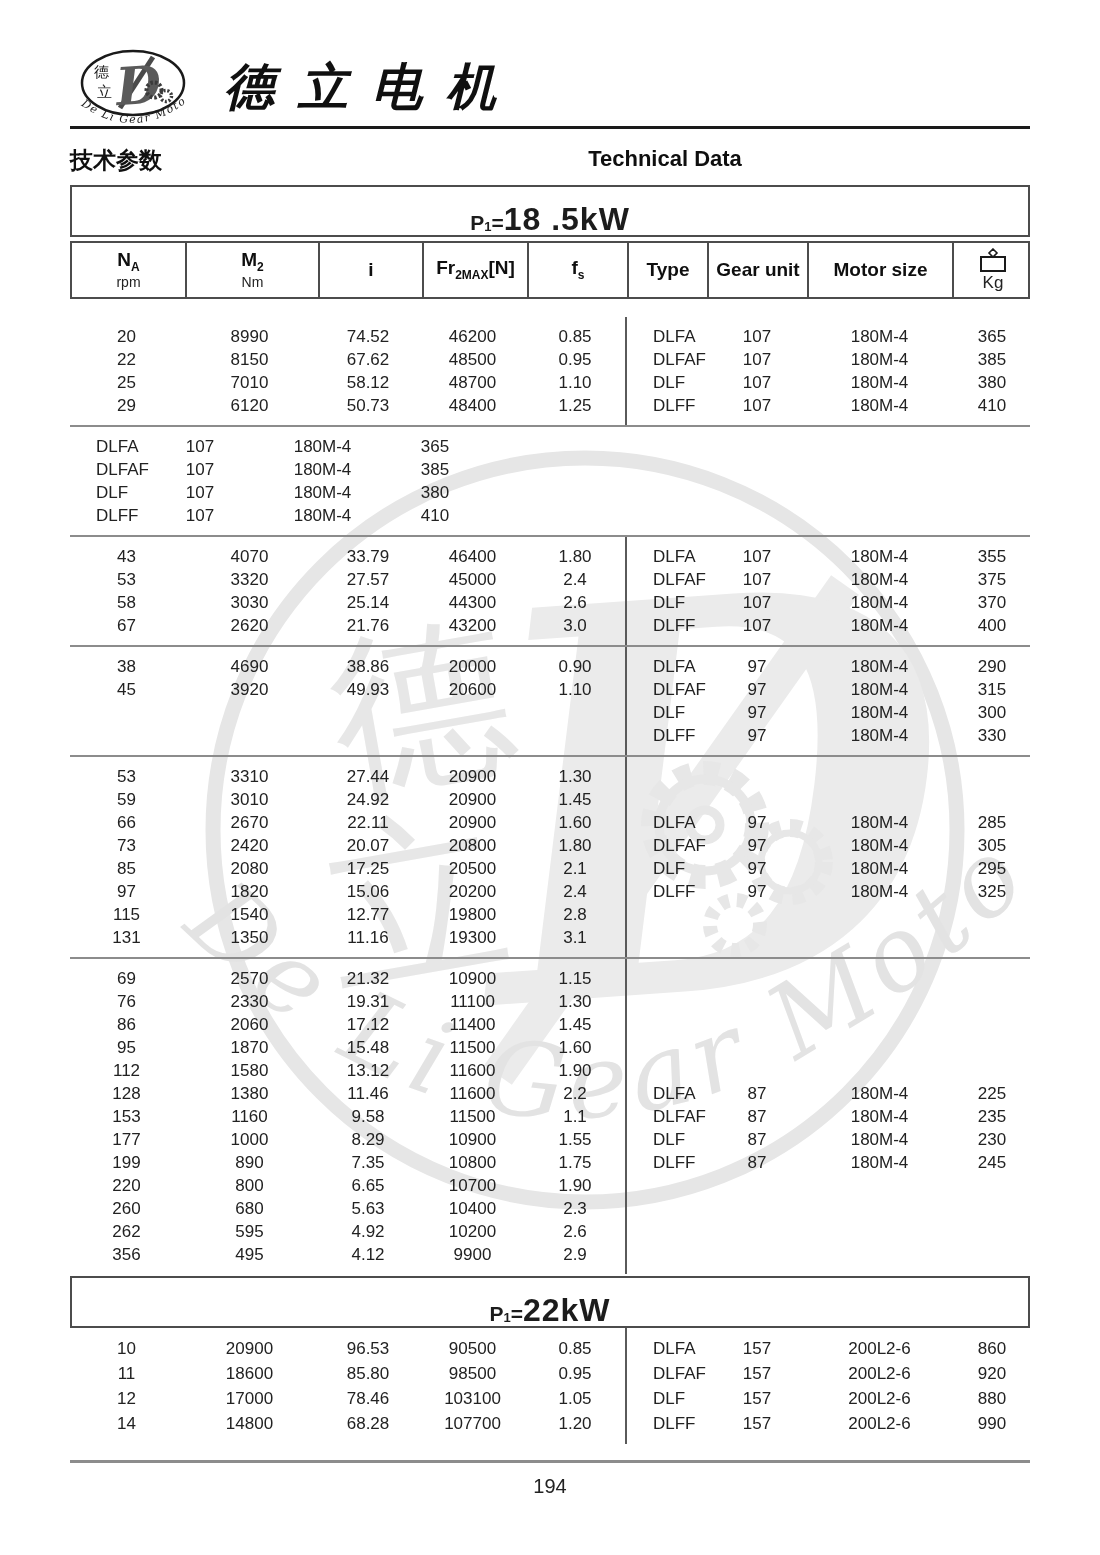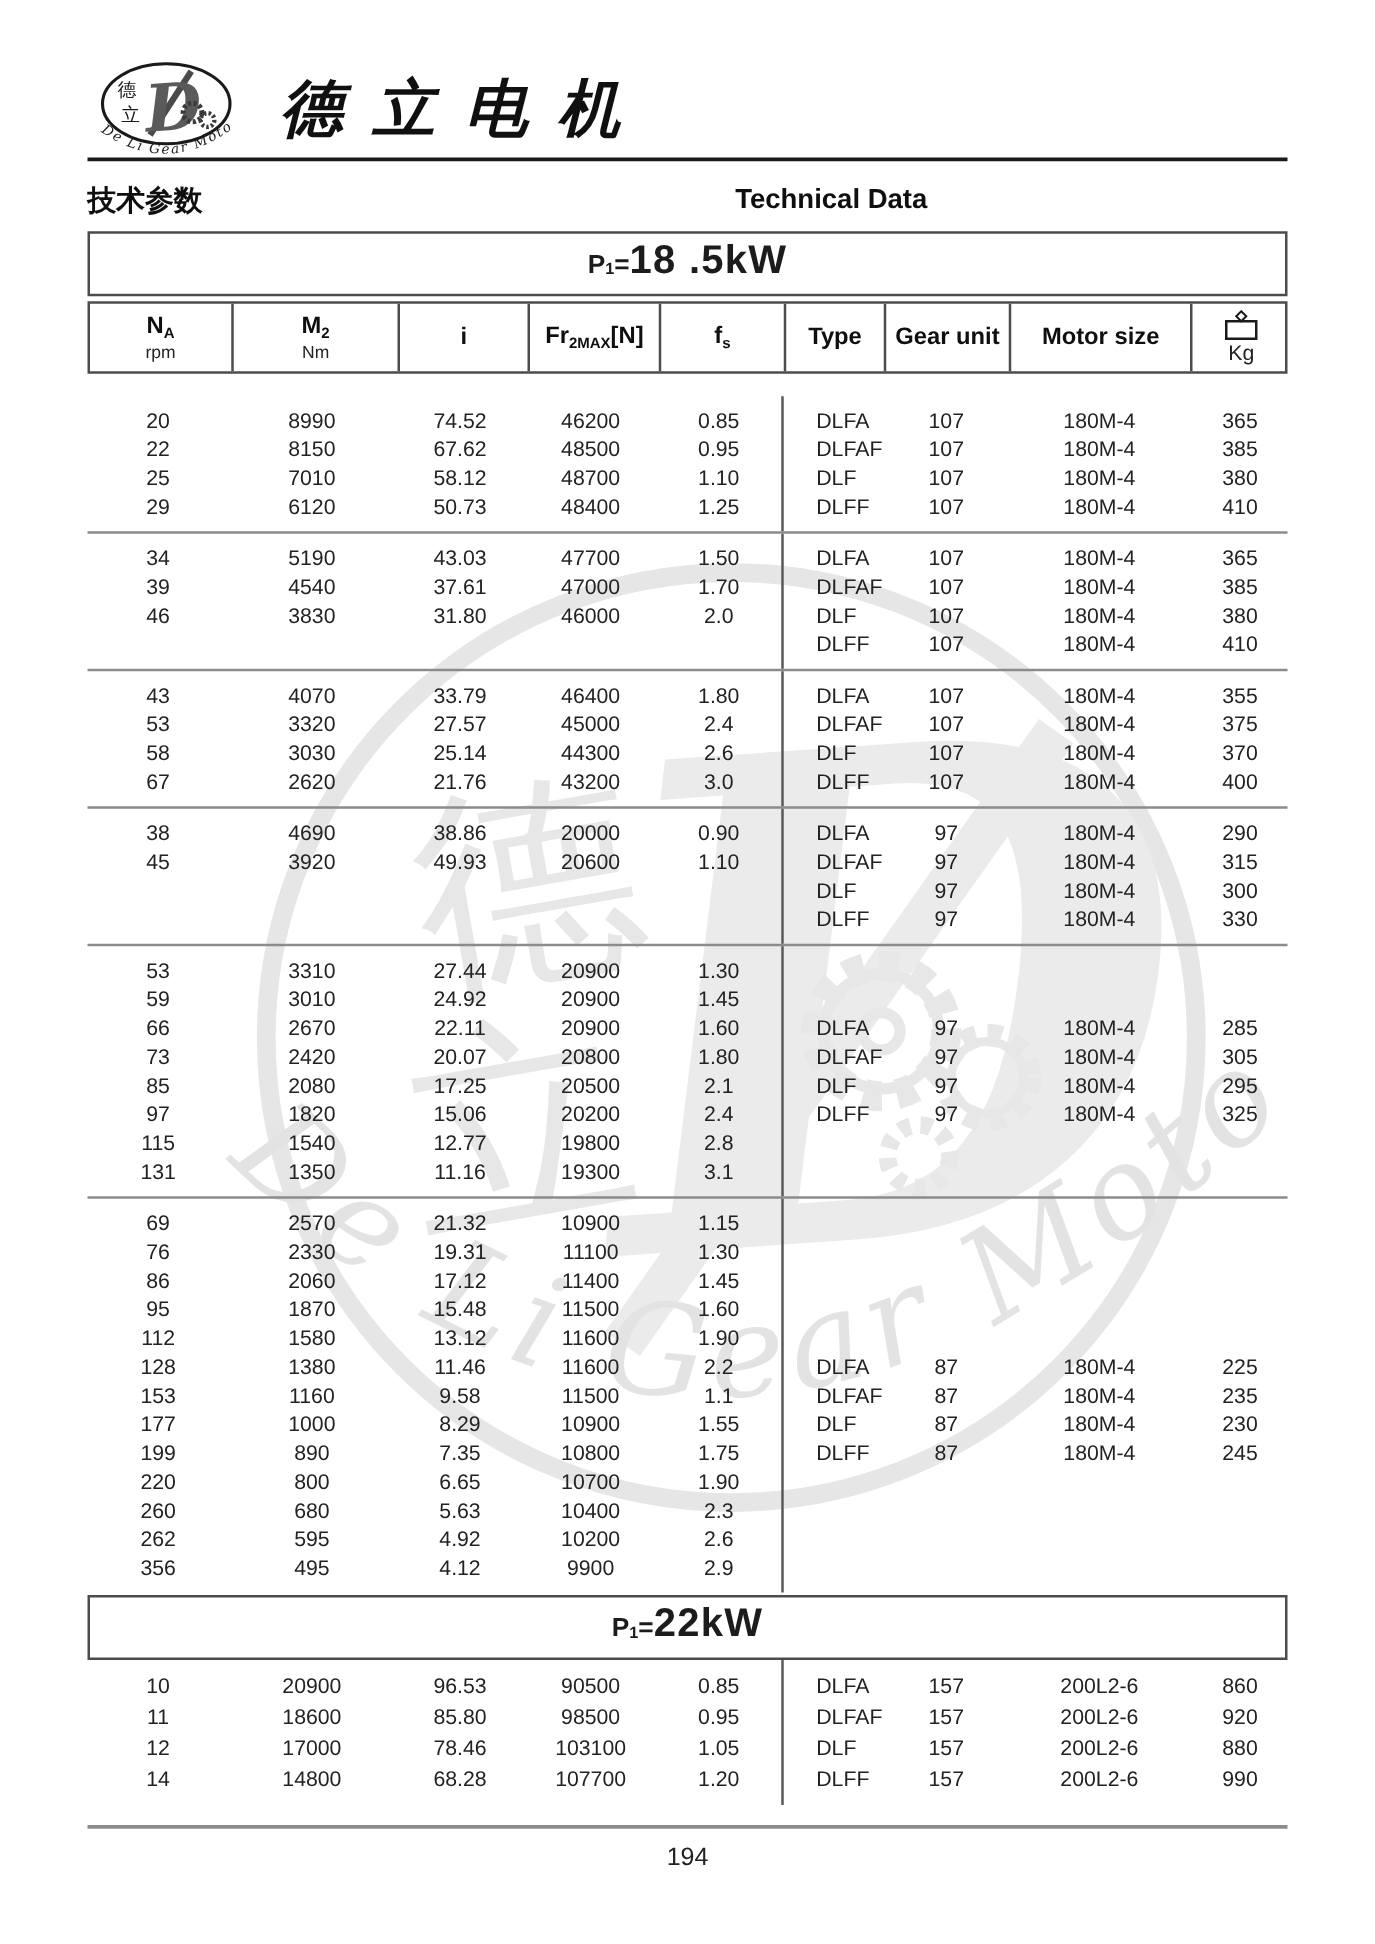--- a/index.html
+++ b/index.html
@@ -21,21 +21,21 @@
   .title-en { position:absolute; left:595px; top:3px; transform:translateX(-50%);
     font-size:22px; font-weight:bold; color:#0f0f0f; }
 
   
   .power-box { border:2px solid #4c4c4c; height:52px; display:flex; align-items:baseline;
     justify-content:center; background:transparent; }
   .power-box .p { font-size:21px; font-weight:bold; }
   .power-box .p sub { font-size:13px; font-weight:bold; vertical-align:baseline; position:relative; top:1px;}
   .power-box .eq { font-size:21px; font-weight:bold; }
   .power-box .val { font-size:32px; font-weight:bold; letter-spacing:1px; }
-  .power-box { padding-top:4px; }
+  .power-box { padding-top:16px; }
   .pb-inner { display:flex; align-items:baseline; transform:translateY(-2px); }
   #power-0 { margin-top:6px; }
   #power-1 { margin-top:2px; }
 
   
   .cols { display:grid; grid-template-columns:113px 133px 104px 105px 100px 80px 100px 145px 80px;
     border:2px solid #4c4c4c; height:58px; margin-top:4px; }
   .hcell { display:flex; flex-direction:column; align-items:center; justify-content:center;
     border-left:2px solid #4c4c4c; gap:1px; }
   .hcell:first-child { border-left:none; }
@@ -197,37 +197,20 @@
             <div class="cell" style="grid-area: 3 / 2;">107</div>
             <div class="cell" style="grid-area: 3 / 3;">180M-4</div>
             <div class="cell" style="grid-area: 3 / 4;">380</div>
             <div class="cell type" style="grid-area: 4 / 1;">DLFF</div>
             <div class="cell" style="grid-area: 4 / 2;">107</div>
             <div class="cell" style="grid-area: 4 / 3;">180M-4</div>
             <div class="cell" style="grid-area: 4 / 4;">410</div>
           </div>
         </div>
         <div class="group">
-          <div class="g-left" style="grid-template-rows: repeat(4, 23px);">
-            <div class="cell" style="grid-area: 1 / 1;">34</div>
-            <div class="cell" style="grid-area: 1 / 2;">5190</div>
-            <div class="cell" style="grid-area: 1 / 3;">43.03</div>
-            <div class="cell" style="grid-area: 1 / 4;">47700</div>
-            <div class="cell" style="grid-area: 1 / 5;">1.50</div>
-            <div class="cell" style="grid-area: 2 / 1;">39</div>
-            <div class="cell" style="grid-area: 2 / 2;">4540</div>
-            <div class="cell" style="grid-area: 2 / 3;">37.61</div>
-            <div class="cell" style="grid-area: 2 / 4;">47000</div>
-            <div class="cell" style="grid-area: 2 / 5;">1.70</div>
-            <div class="cell" style="grid-area: 3 / 1;">46</div>
-            <div class="cell" style="grid-area: 3 / 2;">3830</div>
-            <div class="cell" style="grid-area: 3 / 3;">31.80</div>
-            <div class="cell" style="grid-area: 3 / 4;">46000</div>
-            <div class="cell" style="grid-area: 3 / 5;">2.0</div>
-          </div>
           <div class="g-right" style="grid-template-rows: repeat(4, 23px);">
             <div class="cell type" style="grid-area: 1 / 1;">DLFA</div>
             <div class="cell" style="grid-area: 1 / 2;">107</div>
             <div class="cell" style="grid-area: 1 / 3;">180M-4</div>
             <div class="cell" style="grid-area: 1 / 4;">365</div>
             <div class="cell type" style="grid-area: 2 / 1;">DLFAF</div>
             <div class="cell" style="grid-area: 2 / 2;">107</div>
             <div class="cell" style="grid-area: 2 / 3;">180M-4</div>
             <div class="cell" style="grid-area: 2 / 4;">385</div>
             <div class="cell type" style="grid-area: 3 / 1;">DLF</div>

